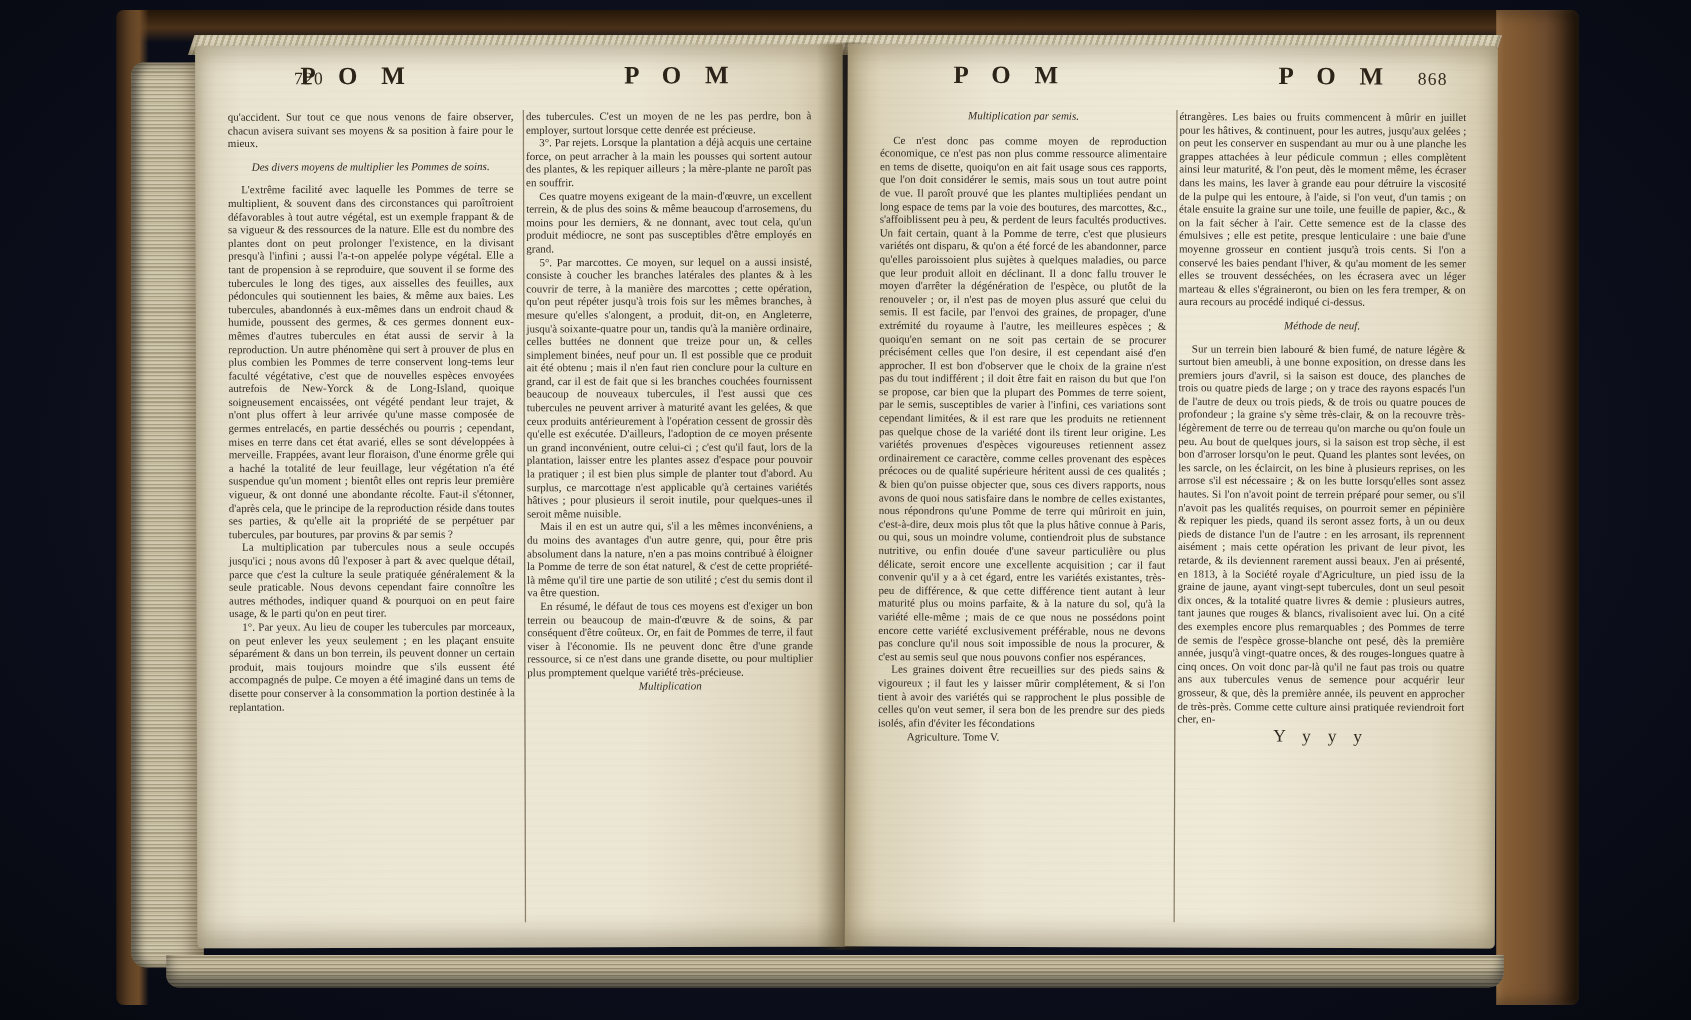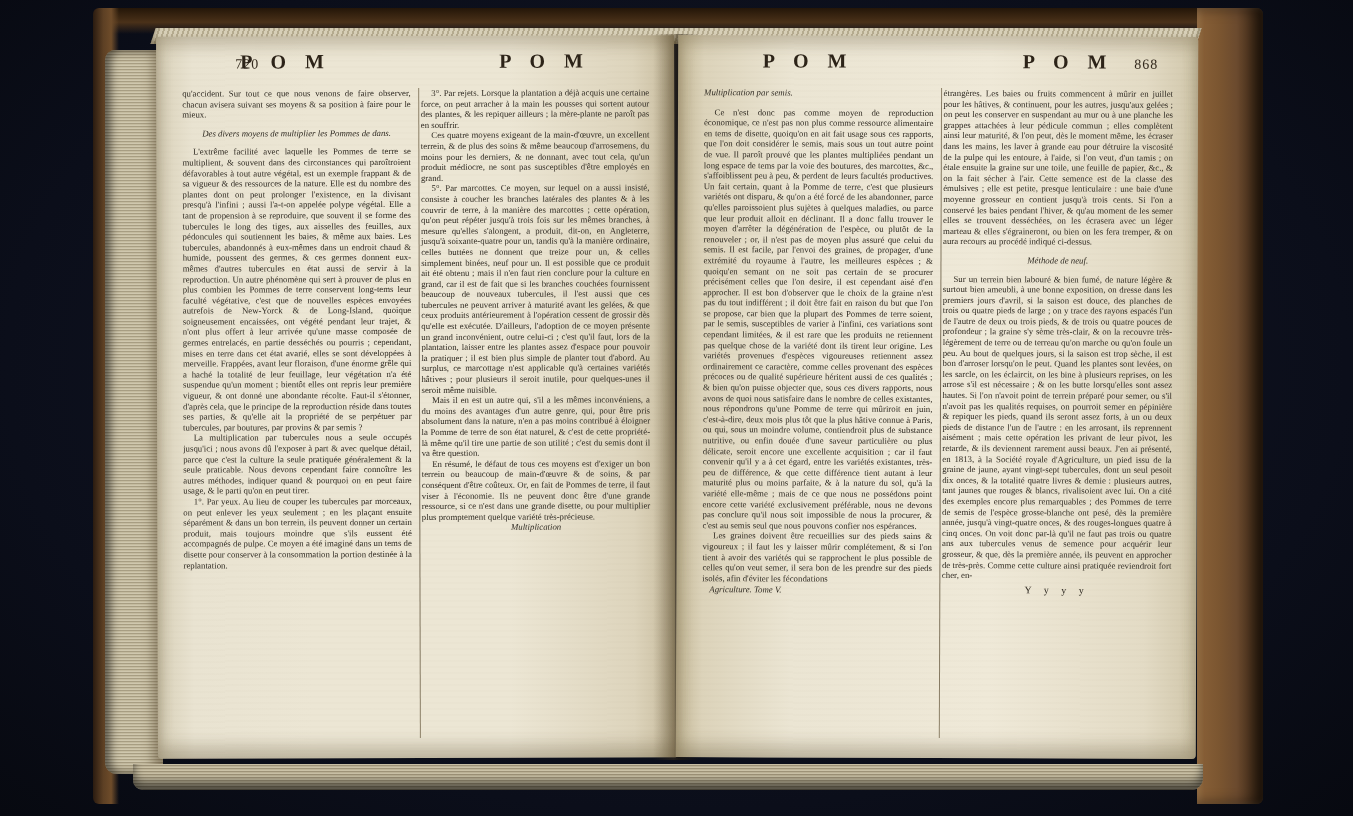--- a/index.html
+++ b/index.html
@@ -52,24 +52,24 @@
   
   .cols{position:relative;display:flex;margin:4px 18px 0 24px;height:650px;overflow:hidden;}
   .col{width:50%;padding:0 7px 0 2px;overflow:hidden;
     font-size:8.8px;line-height:10.6px;text-align:justify;
     -webkit-hyphens:auto;hyphens:auto;}
   .colrule{width:1px;background:linear-gradient(180deg,#8d8168,#6f6450 60%,#8d8168);flex:none;}
   .para{margin:0;}
   .s-p{text-indent:1.2em;}
   .s-np{text-indent:0;}
   .s-h{text-align:center;font-style:italic;text-indent:0;margin:8px 0 8px 0;}
-  .s-h1{font-style:italic;text-indent:0;margin:0 0 9px 0;}
+  .s-h1{text-align:center;font-style:italic;text-indent:0;margin:0 0 9px 0;}
   .s-cw{text-align:center;font-style:italic;text-indent:0;}
-  .s-sig{font-style:italic;text-indent:.8em;margin-top:1px;}
-  .s-mark{text-align:center;letter-spacing:5px;text-indent:0;margin-top:4px;font-size:10px;}
+  .s-sig{text-indent:.8em;margin-top:1px;margin-left:16px;}
+  .s-mark{text-align:center;letter-spacing:5px;text-indent:0;margin-top:4px;font-size:14px;}
   
   .page::after{content:"";position:absolute;inset:0;pointer-events:none;
     background:repeating-linear-gradient(180deg,rgba(120,105,75,.05) 0 2px,rgba(0,0,0,0) 2px 6px);
     opacity:.35;}
 </style>
 </head>
 <body>
 
 <div class="scene">
   <div class="book">
@@ -82,27 +82,28 @@
 
     <div class="page page-left">
       <div class="phead">
         <span class="folio">720</span>
         <span class="rhead rh1">P O M</span>
         <span class="rhead rh2">P O M</span>
       </div>
       <div class="cols">
         <div class="col">
             <p class="para s-np">qu'accident. Sur tout ce que nous venons de faire observer, chacun avisera suivant ses moyens &amp; sa position à faire pour le mieux.</p>
-            <p class="para s-h">Des divers moyens de multiplier les Pommes de dans.</p>
+            <p class="para s-h">Des divers moyens de multiplier les Pommes de soins.</p>
             <p class="para s-p">L'extrême facilité avec laquelle les Pommes de terre se multiplient, &amp; souvent dans des circonstances qui paroîtroient défavorables à tout autre végétal, est un exemple frappant &amp; de sa vigueur &amp; des ressources de la nature. Elle est du nombre des plantes dont on peut prolonger l'existence, en la divisant presqu'à l'infini ; aussi l'a-t-on appelée polype végétal. Elle a tant de propension à se reproduire, que souvent il se forme des tubercules le long des tiges, aux aisselles des feuilles, aux pédoncules qui soutiennent les baies, &amp; même aux baies. Les tubercules, abandonnés à eux-mêmes dans un endroit chaud &amp; humide, poussent des germes, &amp; ces germes donnent eux-mêmes d'autres tubercules en état aussi de servir à la reproduction. Un autre phénomène qui sert à prouver de plus en plus combien les Pommes de terre conservent long-tems leur faculté végétative, c'est que de nouvelles espèces envoyées autrefois de New-Yorck &amp; de Long-Island, quoique soigneusement encaissées, ont végété pendant leur trajet, &amp; n'ont plus offert à leur arrivée qu'une masse composée de germes entrelacés, en partie desséchés ou pourris ; cependant, mises en terre dans cet état avarié, elles se sont développées à merveille. Frappées, avant leur floraison, d'une énorme grêle qui a haché la totalité de leur feuillage, leur végétation n'a été suspendue qu'un moment ; bientôt elles ont repris leur première vigueur, &amp; ont donné une abondante récolte. Faut-il s'étonner, d'après cela, que le principe de la reproduction réside dans toutes ses parties, &amp; qu'elle ait la propriété de se perpétuer par tubercules, par boutures, par provins &amp; par semis ?</p>
             <p class="para s-p">La multiplication par tubercules nous a seule occupés jusqu'ici ; nous avons dû l'exposer à part &amp; avec quelque détail, parce que c'est la culture la seule pratiquée généralement &amp; la seule praticable. Nous devons cependant faire connoître les autres méthodes, indiquer quand &amp; pourquoi on en peut faire usage, &amp; le parti qu'on en peut tirer.</p>
             <p class="para s-p">1°. Par yeux. Au lieu de couper les tubercules par morceaux, on peut enlever les yeux seulement ; en les plaçant ensuite séparément &amp; dans un bon terrein, ils peuvent donner un certain produit, mais toujours moindre que s'ils eussent été accompagnés de pulpe. Ce moyen a été imaginé dans un tems de disette pour conserver à la consommation la portion destinée à la replantation.</p>
           </div>
         <div class="colrule"></div>
         <div class="col">
+            <p class="para s-np">des tubercules. C'est un moyen de ne les pas perdre, bon à employer, surtout lorsque cette denrée est précieuse.</p>
             <p class="para s-p">3°. Par rejets. Lorsque la plantation a déjà acquis une certaine force, on peut arracher à la main les pousses qui sortent autour des plantes, &amp; les repiquer ailleurs ; la mère-plante ne paroît pas en souffrir.</p>
             <p class="para s-p">Ces quatre moyens exigeant de la main-d'œuvre, un excellent terrein, &amp; de plus des soins &amp; même beaucoup d'arrosemens, du moins pour les derniers, &amp; ne donnant, avec tout cela, qu'un produit médiocre, ne sont pas susceptibles d'être employés en grand.</p>
             <p class="para s-p">5°. Par marcottes. Ce moyen, sur lequel on a aussi insisté, consiste à coucher les branches latérales des plantes &amp; à les couvrir de terre, à la manière des marcottes ; cette opération, qu'on peut répéter jusqu'à trois fois sur les mêmes branches, à mesure qu'elles s'alongent, a produit, dit-on, en Angleterre, jusqu'à soixante-quatre pour un, tandis qu'à la manière ordinaire, celles buttées ne donnent que treize pour un, &amp; celles simplement binées, neuf pour un. Il est possible que ce produit ait été obtenu ; mais il n'en faut rien conclure pour la culture en grand, car il est de fait que si les branches couchées fournissent beaucoup de nouveaux tubercules, il l'est aussi que ces tubercules ne peuvent arriver à maturité avant les gelées, &amp; que ceux produits antérieurement à l'opération cessent de grossir dès qu'elle est exécutée. D'ailleurs, l'adoption de ce moyen présente un grand inconvénient, outre celui-ci ; c'est qu'il faut, lors de la plantation, laisser entre les plantes assez d'espace pour pouvoir la pratiquer ; il est bien plus simple de planter tout d'abord. Au surplus, ce marcottage n'est applicable qu'à certaines variétés hâtives ; pour plusieurs il seroit inutile, pour quelques-unes il seroit même nuisible.</p>
             <p class="para s-p">Mais il en est un autre qui, s'il a les mêmes inconvéniens, a du moins des avantages d'un autre genre, qui, pour être pris absolument dans la nature, n'en a pas moins contribué à éloigner la Pomme de terre de son état naturel, &amp; c'est de cette propriété-là même qu'il tire une partie de son utilité ; c'est du semis dont il va être question.</p>
             <p class="para s-p">En résumé, le défaut de tous ces moyens est d'exiger un bon terrein ou beaucoup de main-d'œuvre &amp; de soins, &amp; par conséquent d'être coûteux. Or, en fait de Pommes de terre, il faut viser à l'économie. Ils ne peuvent donc être d'une grande ressource, si ce n'est dans une grande disette, ou pour multiplier plus promptement quelque variété très-précieuse.</p>
             <p class="para s-cw">Multiplication</p>
           </div>
       </div>
     </div>
 

